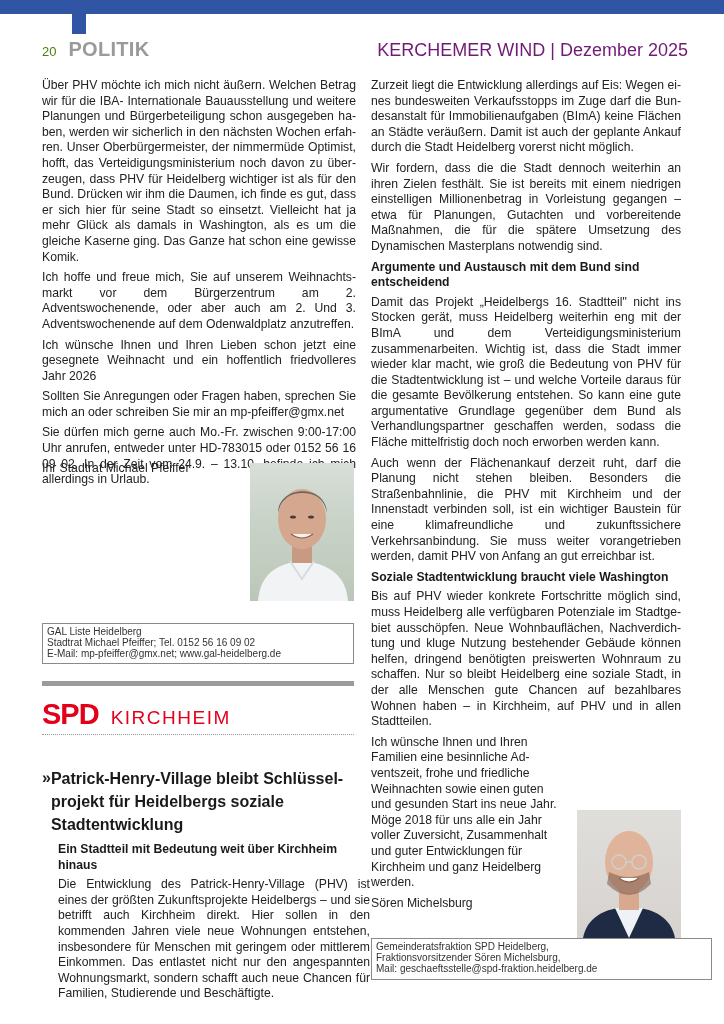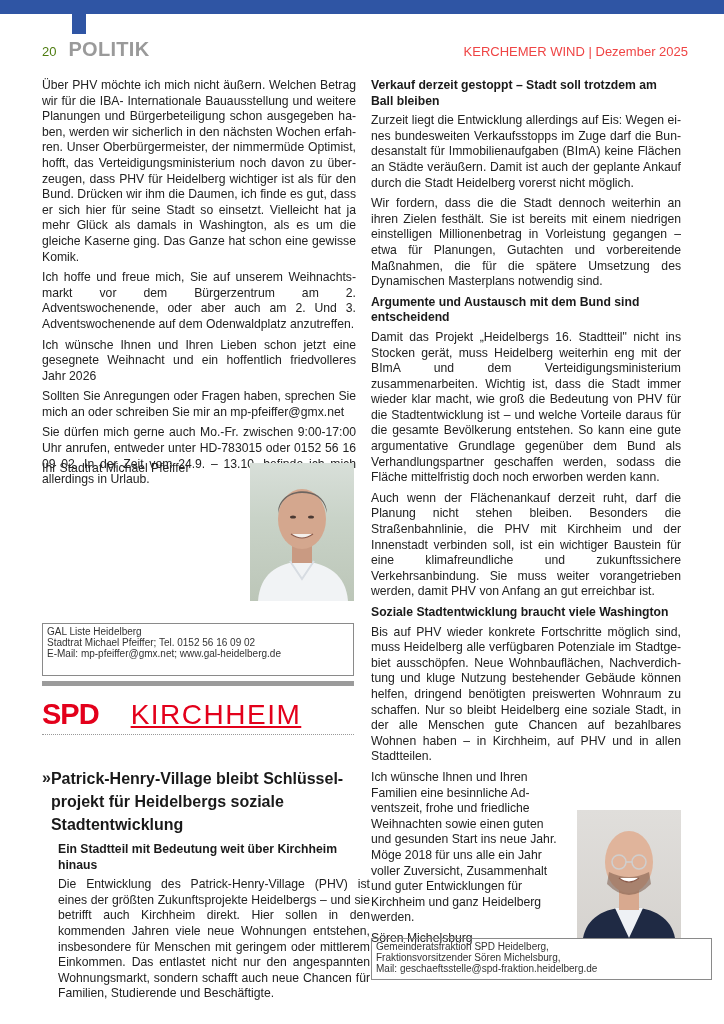--- a/index.html
+++ b/index.html
@@ -5,45 +5,45 @@
   * { box-sizing: border-box; margin: 0; padding: 0; }
   html, body { width: 724px; height: 1024px; background: #ffffff; overflow: hidden; }
   body { position: relative; font-family: "Liberation Sans", "DejaVu Sans", sans-serif; color: #222; }
 
   .topbar { position: absolute; left: 0; top: 0; width: 724px; height: 14px; background: #2f55a4; }
   .topbar-tab { position: absolute; left: 72px; top: 14px; width: 14px; height: 20px; background: #2f55a4; }
 
   .header { position: absolute; top: 38px; left: 42px; right: 36px; height: 20px; display: flex; align-items: baseline; }
   .page-num { font-size: 13px; color: #4d7c0f; }
   .section { font-size: 20px; font-weight: bold; color: #9a9a9a; margin-left: 12px; letter-spacing: 0.3px; }
-  .pubinfo { margin-left: auto; font-size: 13px; color: #ef4444; padding-left: 26px; }
+  .pubinfo { margin-left: auto; font-size: 18px; color: #701a75; padding-left: 26px; }
 
   .col { position: absolute; top: 78px; width: 314px; font-size: 12.2px; line-height: 15.6px; color: #222; }
   .col.left { left: 42px; }
   .col.right { left: 371px; width: 310px; }
 
   p { text-align: justify; margin-bottom: 5px; hyphens: manual; }
   h3 { font-size: 12.2px; line-height: 15.6px; font-weight: bold; margin-bottom: 4px; color: #1a1a1a; }
 
   .signature { position: absolute; left: 42px; top: 461px; font-size: 12.2px; color: #222; }
 
   .photo { position: absolute; overflow: hidden; }
   .photo-pfeiffer { left: 250px; top: 463px; width: 104px; height: 138px;
      background: linear-gradient(180deg, #d8dfd9 0%, #c9d3c8 40%, #bcc6b8 100%); }
   .photo-michelsburg { left: 577px; top: 810px; width: 104px; height: 128px;
      background: linear-gradient(180deg, #e0dedb 0%, #d6d3cf 100%); }
 
   .contact-box { position: absolute; border: 1px solid #8a8a8a; font-size: 10px; line-height: 11px; color: #333; padding: 2px 4px; }
-  .contact-pf { left: 42px; top: 623px; width: 312px; height: 53px; }
+  .contact-pf { left: 42px; top: 623px; width: 312px; height: 41px; }
   .contact-spd { left: 371px; top: 938px; width: 341px; height: 42px; }
 
   .gray-rule { position: absolute; left: 42px; top: 681px; width: 312px; height: 5px; background: #9b9b9b; }
   .spd-logo { position: absolute; left: 42px; top: 700px; display: flex; align-items: baseline; color: #e3001b; gap: 8px; }
   .spd-word { font-size: 29px; font-weight: bold; letter-spacing: -1px; line-height: 29px; }
-  .spd-place { font-size: 28px; margin-left: 24px; letter-spacing: 1.5px; line-height: 21px; text-decoration: underline; }
+  .spd-place { font-size: 19px; margin-left: 4px; letter-spacing: 1.5px; line-height: 21px; }
   .dotted-rule { position: absolute; left: 42px; top: 734px; width: 312px; border-top: 1px dotted #999; }
 
   .headline { position: absolute; left: 42px; top: 767px; width: 312px; display: flex; }
   .headline .chevron { font-size: 16px; font-weight: bold; color: #222; width: 16px; line-height: 21px; }
   .headline .title { font-size: 16px; font-weight: bold; line-height: 23px; color: #1a1a1a; }
 
   .spd-body { position: absolute; left: 58px; top: 842px; width: 312px; font-size: 12.2px; line-height: 15.6px; }
 </style>
 </head>
 <body>
@@ -98,21 +98,20 @@
   <span class="chevron">»</span>
   <span class="title">Patrick-Henry-Village bleibt Schlüssel­projekt für Heidelbergs soziale Stadtent­wicklung</span>
 </div>
 
 <div class="spd-body">
   <h3>Ein Stadtteil mit Bedeutung weit über Kirchheim hinaus</h3>
   <p>Die Entwicklung des Patrick-Henry-Village (PHV) ist eines der größten Zukunftsprojekte Heidelbergs – und sie betrifft auch Kirchheim direkt. Hier sollen in den kommenden Jah­ren viele neue Wohnungen entstehen, insbesondere für Menschen mit geringem oder mittlerem Einkommen. Das entlastet nicht nur den angespannten Wohnungsmarkt, sondern schafft auch neue Chancen für Familien, Studie­rende und Beschäftigte.</p>
 </div>
 
 <div class="col right">
-  <h3>Verkauf derzeit gestoppt – Stadt soll trotzdem am Ball bleiben</h3>
   <p>Zurzeit liegt die Entwicklung allerdings auf Eis: Wegen ei­nes bundesweiten Verkaufsstopps im Zuge  darf die Bun­desanstalt für Immobilienaufgaben (BImA) keine Flächen an Städte veräußern. Damit ist auch der geplante Ankauf durch die Stadt Heidelberg vorerst nicht möglich.</p>
   <p>Wir fordern, dass die die Stadt dennoch weiterhin an ihren Zielen festhält. Sie ist bereits mit einem niedrigen einstelli­gen Millionenbetrag in Vorleistung gegangen – etwa für Planungen, Gutachten und vorbereitende Maßnahmen, die für die spätere Umsetzung des Dynamischen Masterplans notwendig sind.</p>
   <h3>Argumente und Austausch mit dem Bund sind entschei­dend</h3>
   <p>Damit das Projekt „Heidelbergs 16. Stadtteil" nicht ins Sto­cken gerät, muss Heidelberg weiterhin eng mit der BImA und dem Verteidigungsministerium zusammenarbeiten. Wichtig ist, dass die Stadt immer wieder klar macht, wie groß die Bedeutung von PHV für die Stadtentwicklung ist – und welche Vorteile daraus für die gesamte Bevölkerung entstehen. So kann eine gute argumentative Grundlage ge­genüber dem Bund als Verhandlungspartner geschaffen werden, sodass die Fläche mittelfristig doch noch erwor­ben werden kann.</p>
   <p>Auch wenn der Flächenankauf derzeit ruht, darf die Planung nicht stehen bleiben. Besonders die Straßenbahnlinie, die PHV mit Kirchheim und der Innenstadt verbinden soll, ist ein wichtiger Baustein für eine klimafreundliche und zukunfts­sichere Verkehrsanbindung. Sie muss weiter vorangetrie­ben werden, damit PHV von Anfang an gut erreichbar ist.</p>
   <h3>Soziale Stadtentwicklung braucht viele Washington</h3>
   <p>Bis auf PHV wieder konkrete Fortschritte möglich sind, muss Heidelberg alle verfügbaren Potenziale im Stadtge­biet ausschöpfen. Neue Wohnbauflächen, Nachverdich­tung und kluge Nutzung bestehender Gebäude können hel­fen, dringend benötigten preiswerten Wohnraum zu schaf­fen. Nur so bleibt Heidelberg eine soziale Stadt, in der alle Menschen gute Chancen auf bezahlbares Wohnen haben – in Kirchheim, auf PHV und in allen Stadtteilen.</p>
   <p style="margin-right:118px; text-align:left;">Ich wünsche Ihnen und Ihren Familien eine besinnliche Ad­ventszeit, frohe und friedliche Weihnachten sowie einen gu­ten und gesunden Start ins neue Jahr. Möge 2018 für uns alle ein Jahr voller Zuversicht, Zusammenhalt und guter Entwicklungen für Kirchheim und ganz Heidelberg werden.</p>
   <div>Sören Michelsburg</div>
 </div>

